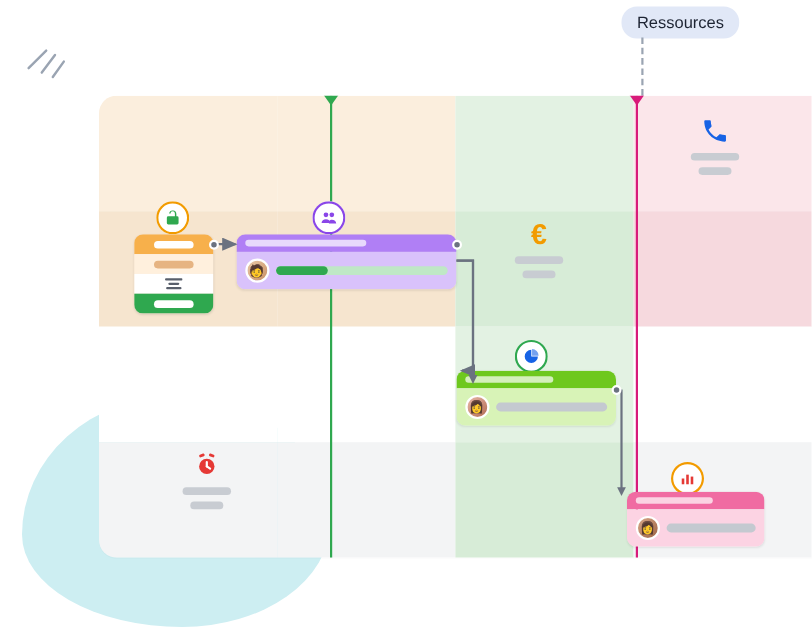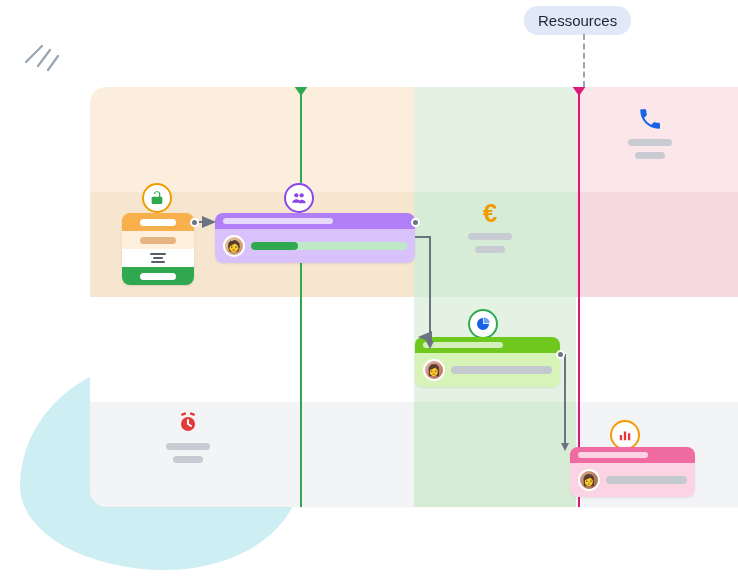--- a/index.html
+++ b/index.html
@@ -57,21 +57,21 @@
     position:absolute; top:-1px; left:-6px;
     width:0;height:0;border-left:7px solid transparent;border-right:7px solid transparent;
   }
   .marker.green { left:210px; background:#2fa84f; }
   .marker.green .tri { border-top:10px solid #2fa84f; }
   .marker.pink  { left:488px; background:#d81b7a; }
   .marker.pink .tri { border-top:10px solid #d81b7a; }
 
   
   .tag {
-    position:absolute; left:524px; top:6px;
+    position:absolute; left:565px; top:6px;
     background:#e1e8f7; color:#1d2433;
     font-size:15px; padding:6px 14px; border-radius:14px;
     font-weight:500;
   }
   .dotted {
     position:absolute; left:583px; top:34px; height:53px;
     border-left:2px dashed #9aa4b2;
   }
 
   

